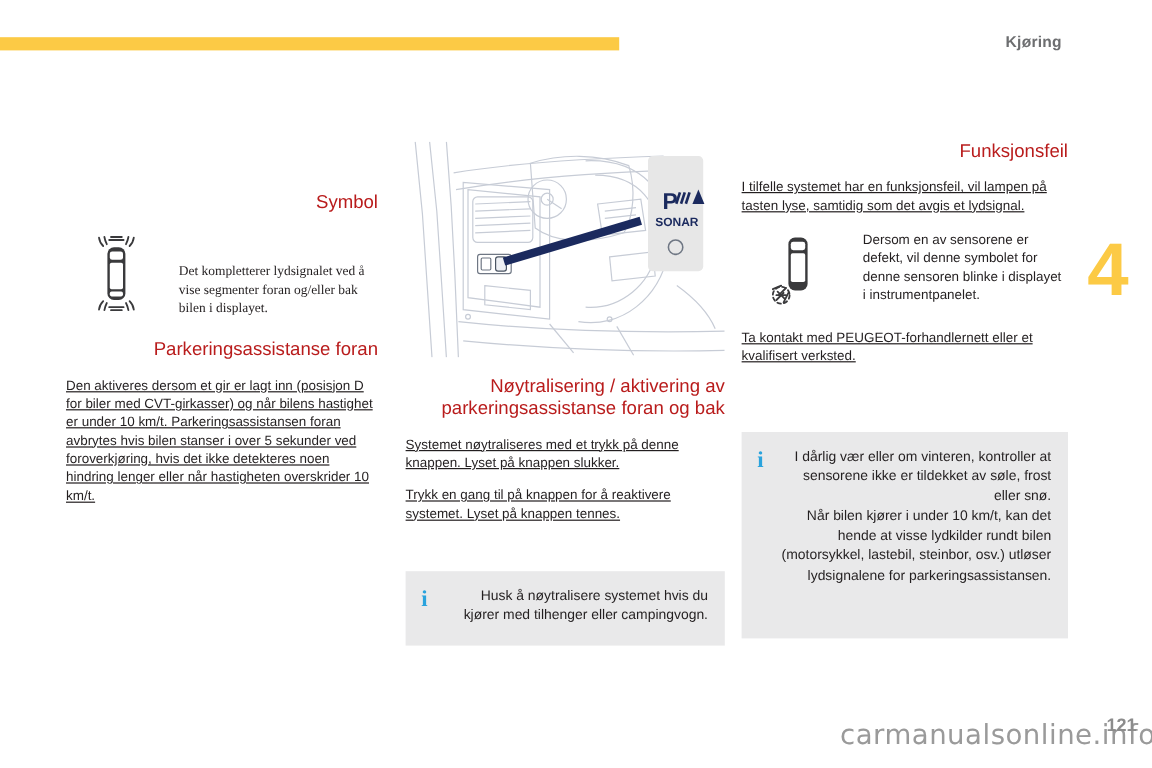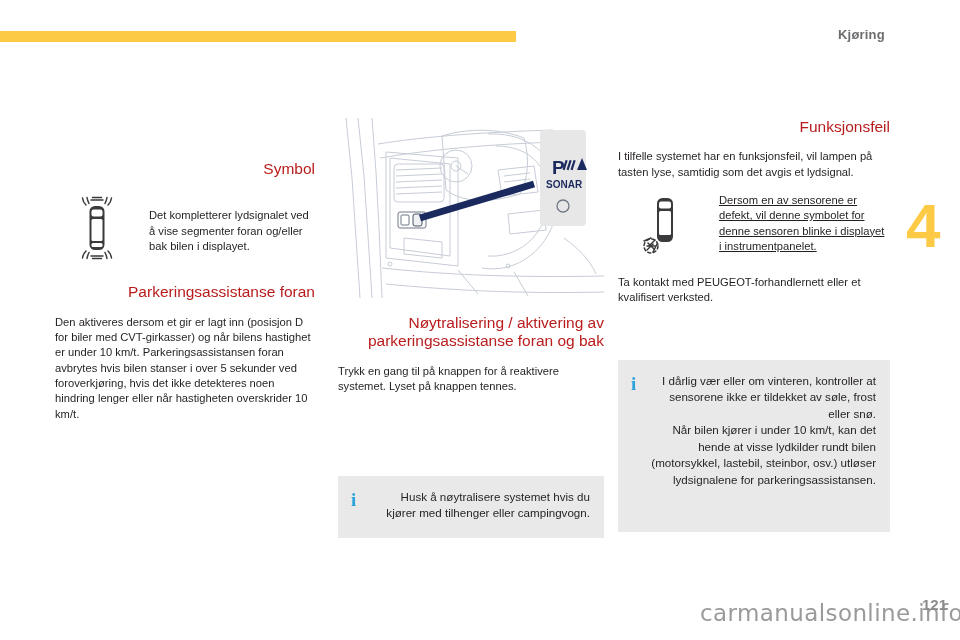--- a/index.html
+++ b/index.html
@@ -31,48 +31,48 @@
   
   .col{position:absolute;}
   h2.sec-title{
     margin:0 0 13px 0;
     font-size:15.5px;font-weight:normal;color:#b91c1c;
     line-height:1.18;
     text-align:right;
   }
   p.body{
     margin:12px 0 11px 0;
-    font-size:11.2px;line-height:1.37;color:#231f20;
+    font-size:11.2px;line-height:1.37;color:#231f20;text-decoration:underline;
   }
   p.body:last-child{margin-bottom:0;}
 
   
   #col-left{left:55px;top:160px;width:260px;}
-  #symbol-row{display:flex;align-items:center;gap:10px;margin-bottom:14px;}
+  #symbol-row{display:flex;align-items:flex-end;gap:10px;margin-bottom:14px;font-family:Liberation Serif, serif;}
   .symbol-box{
     width:84px;height:74px;background:#ffffff;
     flex:0 0 84px;display:flex;align-items:center;justify-content:center;
   }
   #symbol-row .sym-text{
     font-size:11.2px;line-height:1.37;padding-top:6px;
   }
 
   
   #col-mid{left:338px;top:118px;width:266px;}
   #dash-photo{
     width:266px;height:180px;background:#ffffff;
     position:relative;overflow:hidden;margin-bottom:16px;
     border:0;
   }
 
   
   #col-right{left:618px;top:118px;width:272px;}
   #fault-row{display:flex;align-items:flex-start;gap:9px;margin-bottom:10px;}
   #fault-row .symbol-box{width:92px;height:72px;flex:0 0 92px;}
-  #fault-row .sym-text{font-size:11.2px;line-height:1.37;padding-top:2px;text-decoration:underline;}
+  #fault-row .sym-text{font-size:11.2px;line-height:1.37;padding-top:2px;}
 
   
   .info-box{
     background:#e9e9ea;
     display:flex;align-items:flex-start;gap:12px;
     padding:13px 14px 16px 13px;
     box-sizing:border-box;
   }
   .info-icon{
     color:#2aa3dd;font-weight:bold;font-size:19px;line-height:1;
@@ -198,20 +198,21 @@
         <rect x="230" y="42" width="2.2" height="10" transform="rotate(18 231 47)"></rect>
         <rect x="234" y="42" width="2.2" height="10" transform="rotate(18 235 47)"></rect>
         <path d="M239 52 L244 40 L249 52 Z"></path>
       </g>
       <text x="208" y="70" font-family="Liberation Sans, sans-serif" font-size="10" font-weight="bold" fill="#1b2a5e">SONAR</text>
       <circle cx="225" cy="88" r="6" fill="none" stroke="#6f7784" stroke-width="1.3"></circle>
     </svg>
   </div>
 
   <h2 class="sec-title">Nøytralisering / aktivering av parkeringsassistanse foran og bak</h2>
+  <p class="body">Systemet nøytraliseres med et trykk på denne knappen. Lyset på knappen slukker.</p>
   <p class="body">Trykk en gang til på knappen for å reaktivere systemet. Lyset på knappen tennes.</p>
 </div>
 
 <div class="info-box" id="info-mid">
   <span class="info-icon">i</span>
   <span class="info-text">Husk å nøytralisere systemet hvis du kjører med tilhenger eller campingvogn.</span>
 </div>
 
 <div class="col" id="col-right">
 

